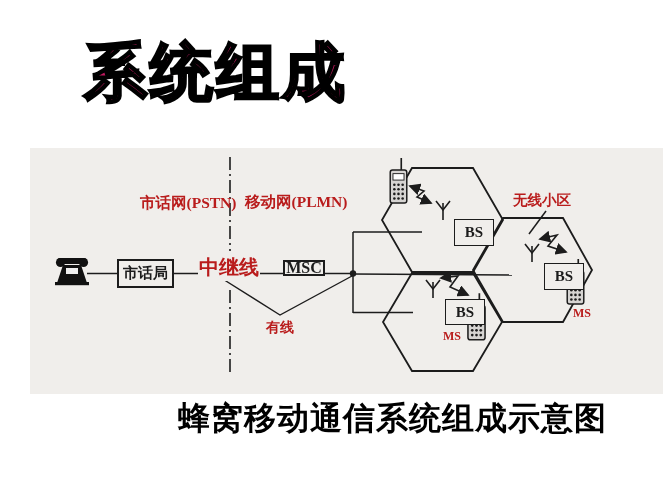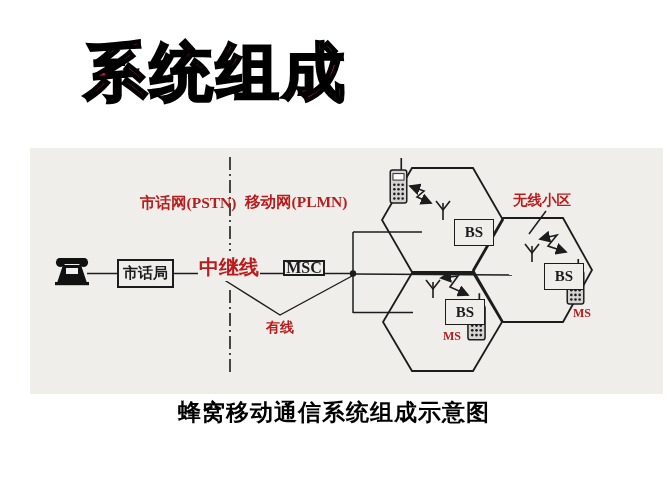--- a/index.html
+++ b/index.html
@@ -41,21 +41,21 @@
   .lbl{font-weight:bold;white-space:nowrap;color:#b91c1c;}
   .lbl-pstn{left:140px;top:193px;font-size:15.5px;}
   .lbl-plmn{left:245px;top:192px;font-size:15.5px;}
   .lbl-trunk{left:198px;top:254px;font-size:20px;background:#f0eeeb;padding:0 1px;font-family:Liberation Serif, serif;}
   .lbl-wired{left:266px;top:319px;font-size:14px;}
   .lbl-cell{left:513px;top:191px;font-size:14.5px;}
   .lbl-ms{font-size:12px;font-weight:600;}
   .lbl-ms-right{left:573px;top:306px;}
   .lbl-ms-bottom{left:443px;top:329px;}
   .caption{
-    left:178px;top:397px;font-size:23px;font-weight:bold;
+    left:178px;top:397px;font-size:32px;font-weight:bold;
     letter-spacing:1px;color:#000;white-space:nowrap;
   }
 </style>
 </head>
 <body>
 
 <div class="abs title">系统组成</div>
 
 <div class="abs scan"></div>
 

